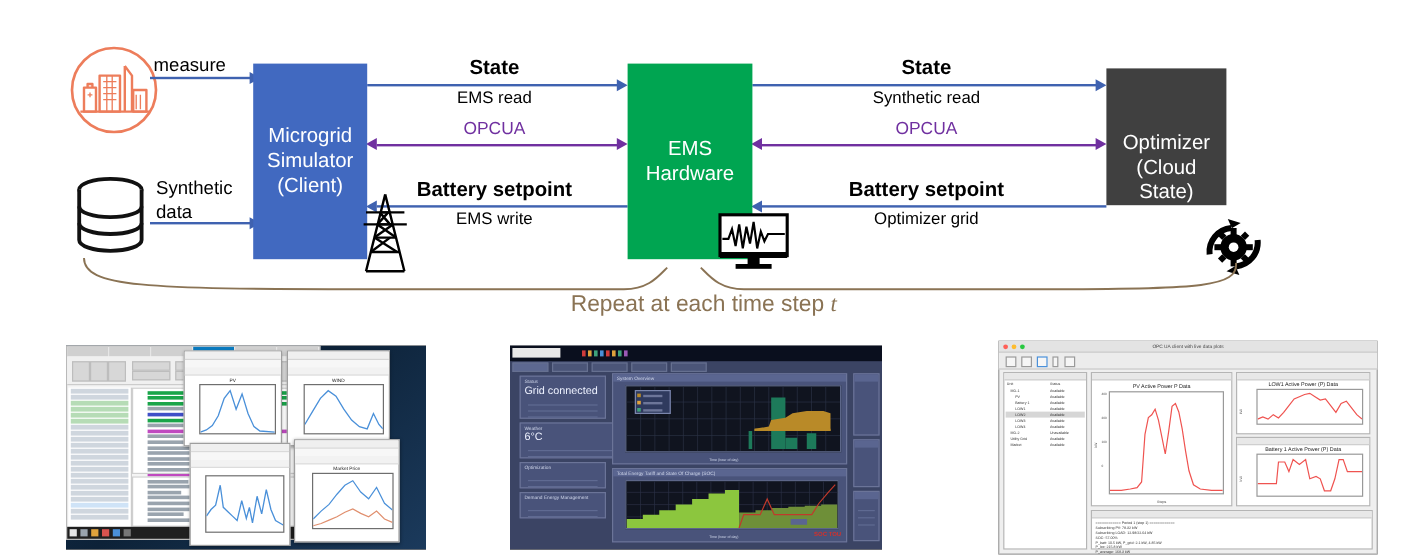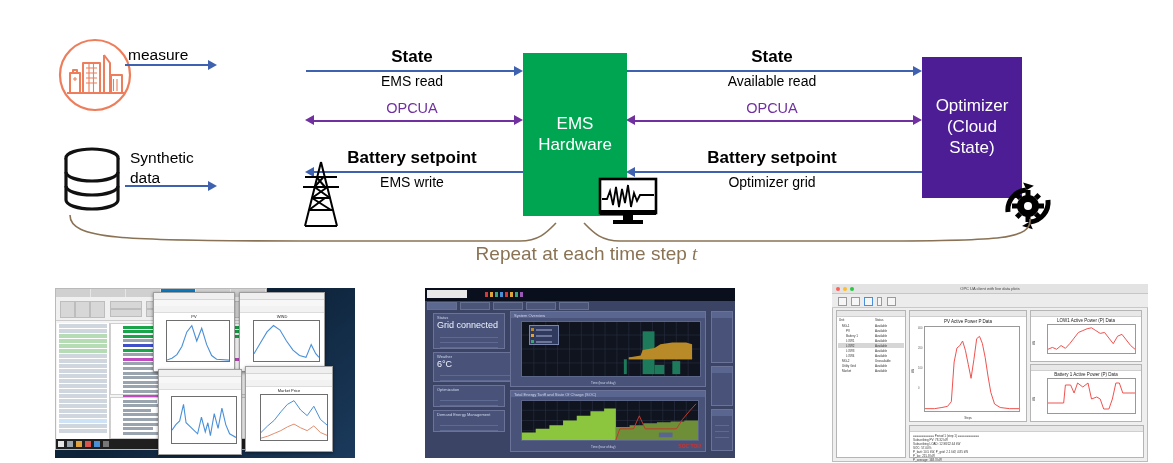--- a/index.html
+++ b/index.html
@@ -7,21 +7,21 @@
        font-family:"Liberation Sans", sans-serif;color:#000;}
 
   .stage{position:absolute;left:0;top:0;width:1173px;height:463px;}
 
   
   .pbox{position:absolute;display:flex;flex-direction:column;align-items:center;
         justify-content:center;color:#fff;font-size:17px;line-height:1.22;
         font-weight:400;text-align:center;}
   #box-sim{left:211px;top:53px;width:95px;height:163px;background:#4169C0;}
   #box-ems{left:523px;top:53px;width:104px;height:163px;background:#00A551;}
-  #box-opt{left:922px;top:57px;width:100px;height:141px;background:#4c1d95;}
+  #box-opt{left:922px;top:57px;width:100px;height:114px;background:#404040;justify-content:flex-end;}
   .pbox span{display:block;white-space:nowrap;}
 
   
   .ln{position:absolute;background:#3F62B0;height:1.6px;}
   .ln.purple{background:#7030A0;height:1.8px;}
   .ahead{position:absolute;width:0;height:0;border-top:5px solid transparent;
          border-bottom:5px solid transparent;}
   .ahead.r{border-left:9px solid #3F62B0;}
   .ahead.l{border-right:9px solid #3F62B0;}
   .ahead.r.purple{border-left:9px solid #7030A0;}
@@ -175,32 +175,37 @@
   <div class="cap opc" style="left:306px;top:100px;width:212px;">OPCUA</div>
 
   <div class="ln" style="left:314px;top:171px;width:209px;"></div>
   <div class="ahead l" style="left:305px;top:166.6px;"></div>
   <div class="cap big" style="left:304px;top:148px;width:216px;">Battery setpoint</div>
   <div class="cap sml" style="left:306px;top:174px;width:212px;">EMS write</div>
 
   <div class="ln" style="left:627px;top:70px;width:288px;"></div>
   <div class="ahead r" style="left:913px;top:65.6px;"></div>
   <div class="cap big" style="left:627px;top:47px;width:290px;">State</div>
-  <div class="cap sml" style="left:627px;top:73px;width:290px;">Available read</div>
+  <div class="cap sml" style="left:627px;top:73px;width:290px;">Synthetic read</div>
 
   <div class="ln purple" style="left:635px;top:120px;width:280px;"></div>
   <div class="ahead r purple" style="left:913px;top:115.4px;"></div>
   <div class="ahead l purple" style="left:626px;top:115.4px;"></div>
   <div class="cap opc" style="left:627px;top:100px;width:290px;">OPCUA</div>
 
   <div class="ln" style="left:635px;top:171px;width:287px;"></div>
   <div class="ahead l" style="left:626px;top:166.6px;"></div>
   <div class="cap big" style="left:625px;top:148px;width:294px;">Battery setpoint</div>
   <div class="cap sml" style="left:627px;top:174px;width:290px;">Optimizer grid</div>
 
+  <div class="pbox" id="box-sim">
+    <span>Microgrid</span>
+    <span>Simulator</span>
+    <span>(Client)</span>
+  </div>
   <div class="pbox" id="box-ems">
     <span>EMS</span>
     <span>Hardware</span>
   </div>
   <div class="pbox" id="box-opt">
     <span>Optimizer</span>
     <span>(Cloud</span>
     <span>State)</span>
   </div>
 

